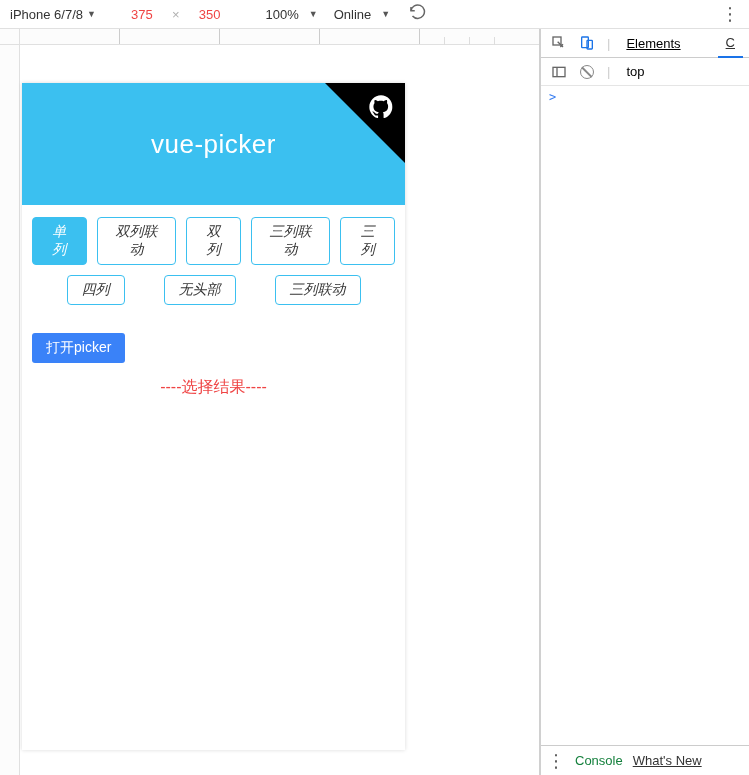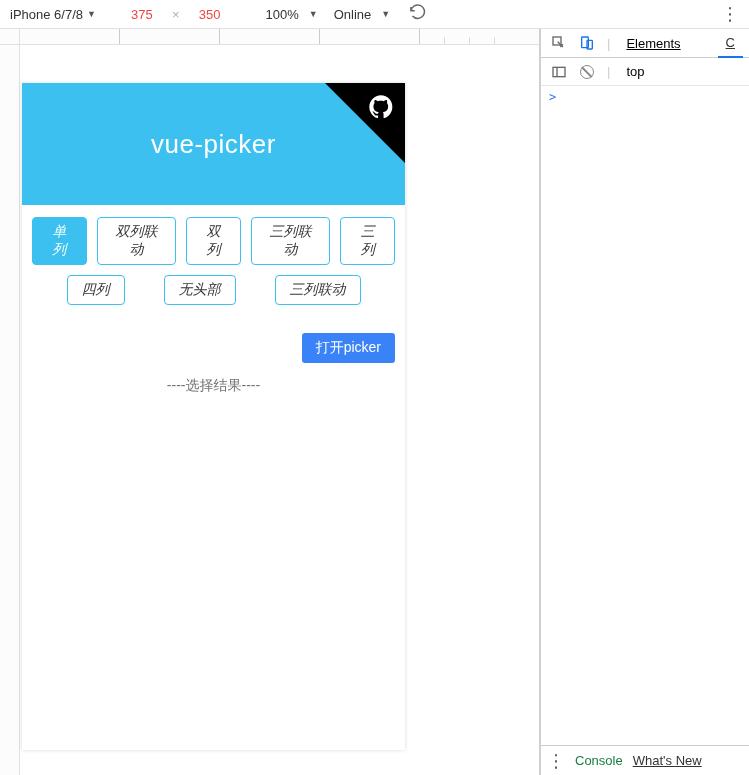--- a/index.html
+++ b/index.html
@@ -139,38 +139,38 @@
       font-style: italic;
     }
     .option-btn.active {
       background: #3bc0f0;
       color: #fff;
     }
     
     .action-row {
       display: flex;
       gap: 20px;
-      justify-content: flex-end;
+      justify-content: flex-start;
       margin-top: 28px;
     }
     .action-btn {
       background: #3a82f8;
       color: #fff;
       border: none;
       padding: 6px 14px;
       font-size: 14px;
       cursor: pointer;
       border-radius: 3px;
     }
     
     .result-text {
       text-align: center;
       margin-top: 14px;
-      font-size: 14px;
-      color: #737373;
+      font-size: 16px;
+      color: #ef4444;
     }
     
     
     .devtools-pane {
       flex: 1;
       display: flex;
       flex-direction: column;
       background: #fff;
       border-left: 1px solid #d0d0d0;
     }

